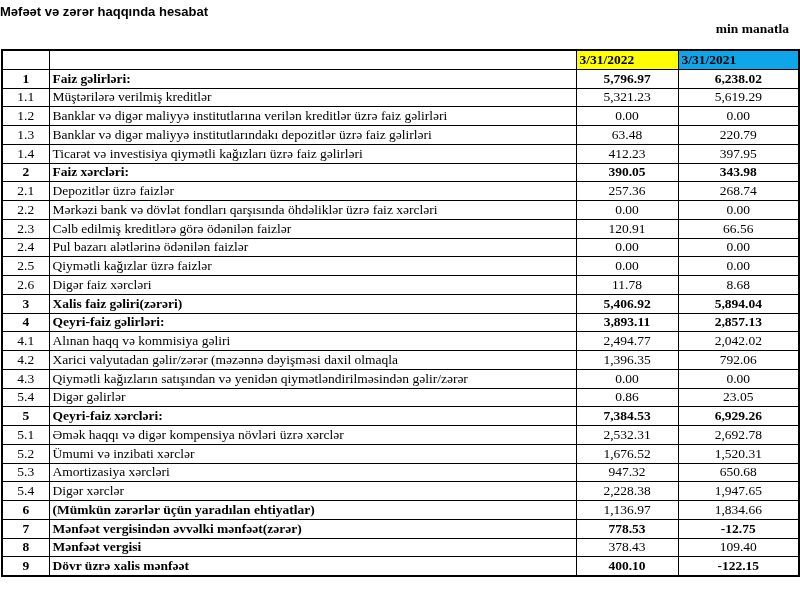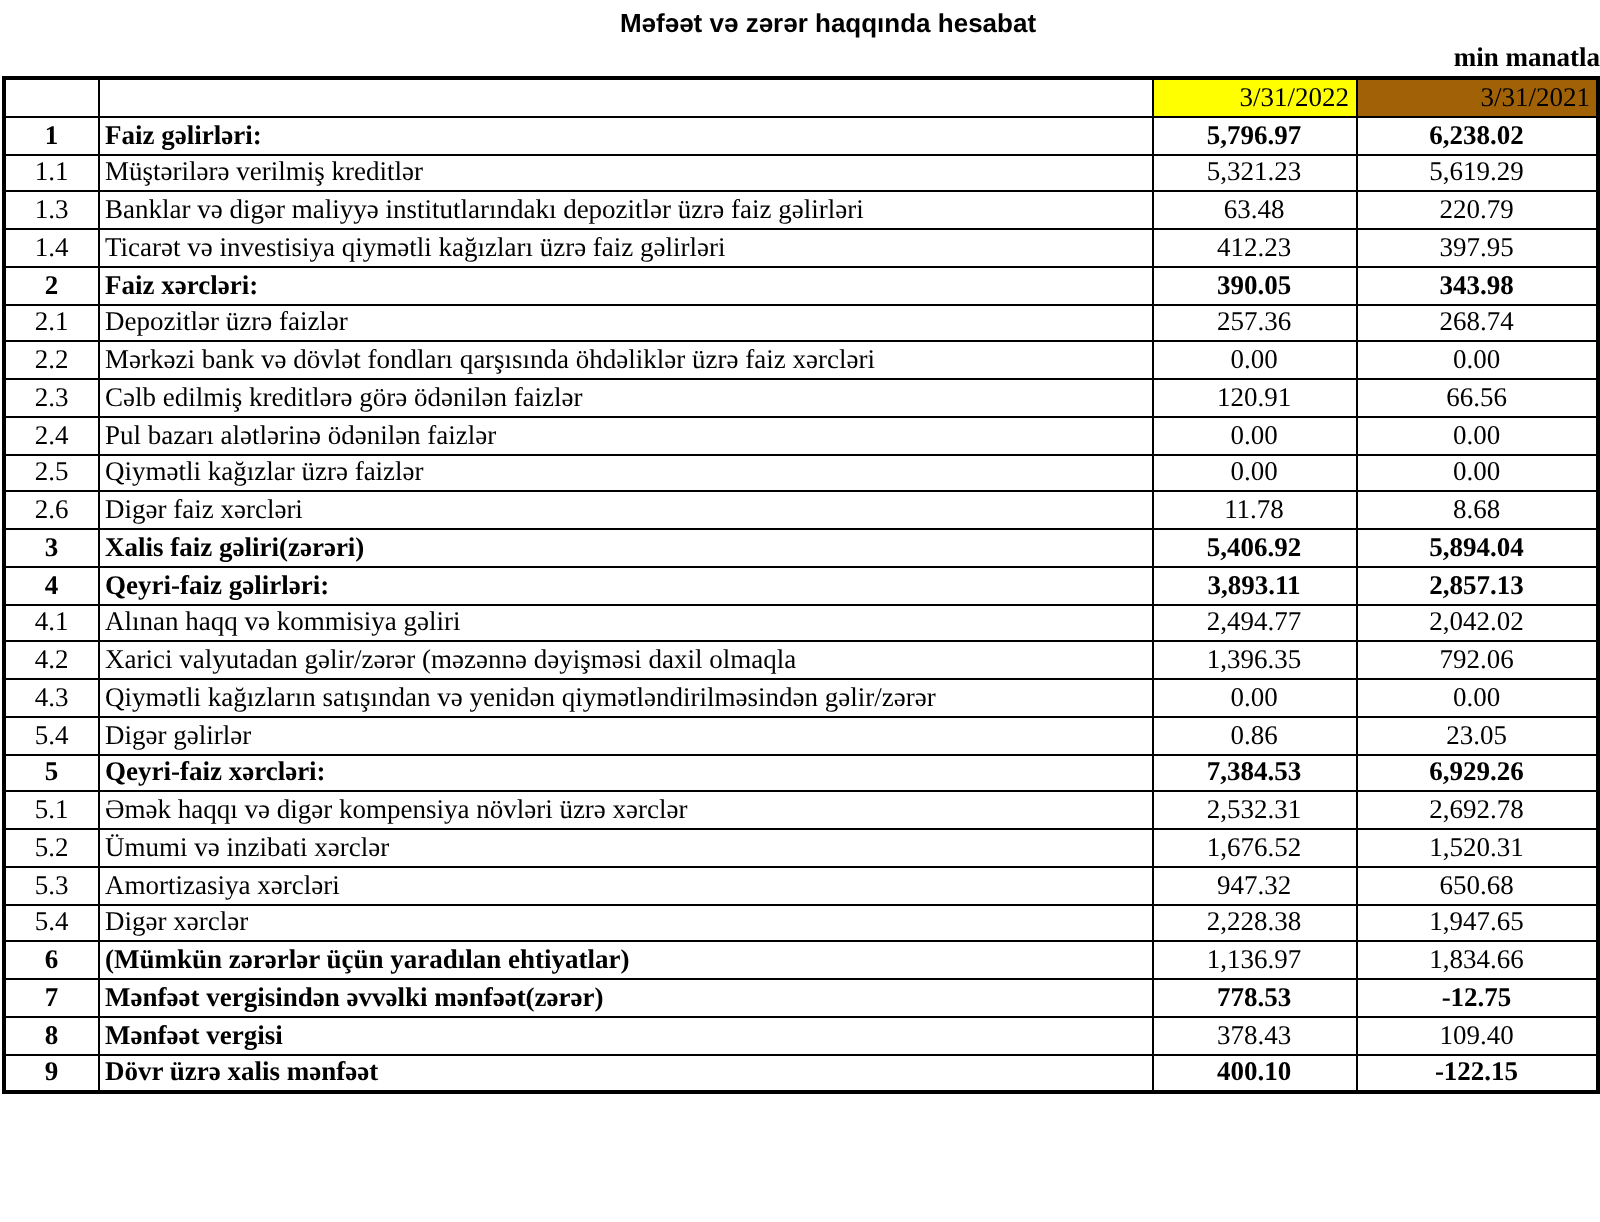--- a/index.html
+++ b/index.html
@@ -2,58 +2,57 @@
 <html><head>
 <meta charset="utf-8">
 <style>
   html, body { margin: 0; padding: 0; background: #ffffff; }
   body {
     width: 800px; height: 611px; overflow: hidden;
     font-family: "Liberation Serif", serif;
     color: #000;
   }
   .title {
-    text-align: center;
+    text-align: left;
     font-family: "Liberation Sans", sans-serif;
     font-weight: bold;
     font-size: 13px;
     line-height: 15px;
     padding-top: 4px;
-    margin-left: 28px;
   }
   .unit-note {
     text-align: right;
     font-family: "Liberation Serif", serif;
     font-weight: bold;
     font-size: 13.5px;
     line-height: 16px;
-    padding-right: 0;
+    padding-right: 11px;
     margin-top: 2px;
-    margin-bottom: 1px;
+    margin-bottom: 12px;
   }
   table.pl {
     border-collapse: collapse;
     table-layout: fixed;
     margin-left: 1px;
     width: 797px;
     border: 2px solid #000;
   }
   table.pl td {
     border: 1px solid #000;
     font-size: 13.5px;
     height: 17.75px;
     padding: 0 3px;
     white-space: nowrap;
     overflow: hidden;
     vertical-align: middle;
   }
   td.no   { text-align: center; padding: 0 1px; }
   td.lbl  { text-align: left; }
   td.val  { text-align: center; padding-right: 5px; }
-  td.hdr  { text-align: right; font-weight: normal; }
+  td.hdr  { text-align: left; font-weight: bold; }
   .b      { font-weight: bold; }
 </style>
 </head>
 <body>
 
 <div class="page">
   <div class="title">Məfəət və zərər haqqında hesabat</div>
   <div class="unit-note">min manatla</div>
 
   <table class="pl">
@@ -61,38 +60,44 @@
       <col style="width:47px">
       <col style="width:527px">
       <col style="width:102px">
       <col style="width:121px">
     </colgroup>
     <thead>
       <tr>
         <td class="no"></td>
         <td class="lbl"></td>
         <td class="hdr date-hdr" style="background: rgb(255, 255, 0);">3/31/2022</td>
-        <td class="hdr date-hdr" style="background: #a16207;">3/31/2021</td>
+        <td class="hdr date-hdr" style="background: #0ea5e9;">3/31/2021</td>
       </tr>
     </thead>
     <tbody id="table-body">
   <tr>
     <td class="no b">1</td>
     <td class="lbl b">Faiz gəlirləri:</td>
     <td class="val b">5,796.97</td>
     <td class="val b">6,238.02</td>
   </tr>
 
   <tr>
     <td class="no">1.1</td>
     <td class="lbl">Müştərilərə verilmiş kreditlər</td>
     <td class="val">5,321.23</td>
     <td class="val">5,619.29</td>
   </tr>
 
+  <tr>
+    <td class="no">1.2</td>
+    <td class="lbl">Banklar və digər maliyyə institutlarına verilən kreditlər üzrə faiz gəlirləri</td>
+    <td class="val">0.00</td>
+    <td class="val">0.00</td>
+  </tr>
 
   <tr>
     <td class="no">1.3</td>
     <td class="lbl">Banklar və digər maliyyə institutlarındakı depozitlər üzrə faiz gəlirləri</td>
     <td class="val">63.48</td>
     <td class="val">220.79</td>
   </tr>
 
   <tr>
     <td class="no">1.4</td>

